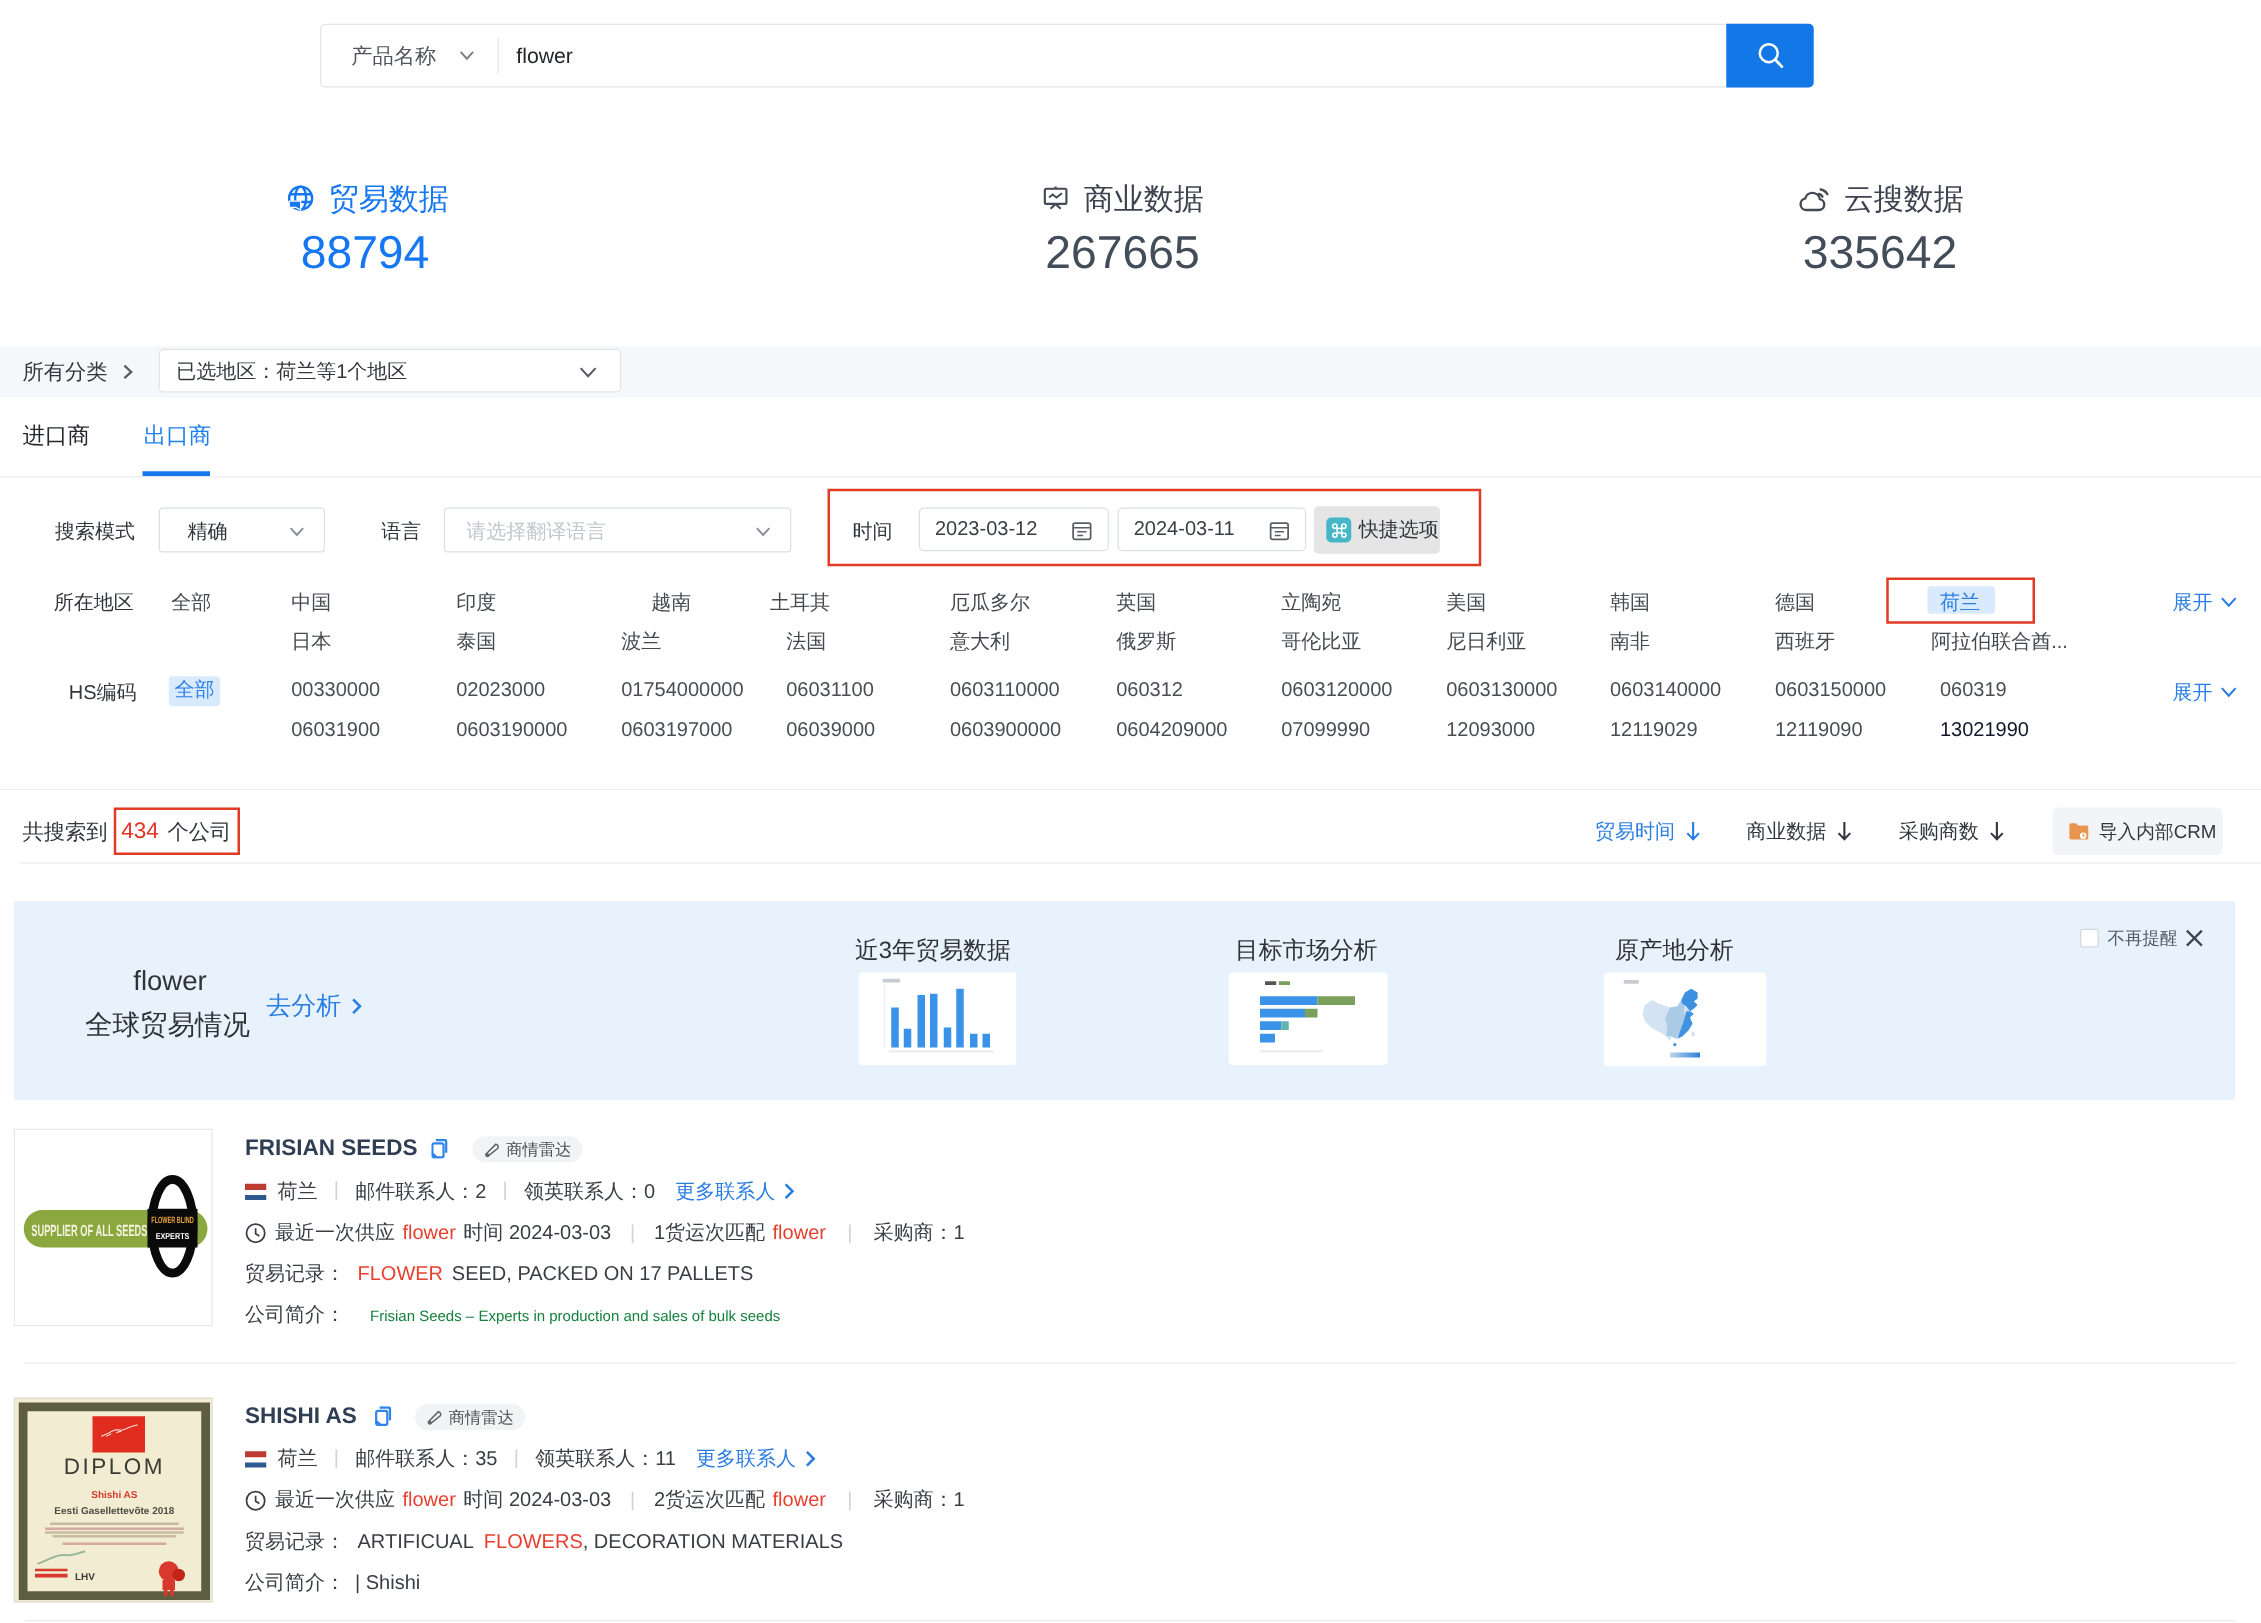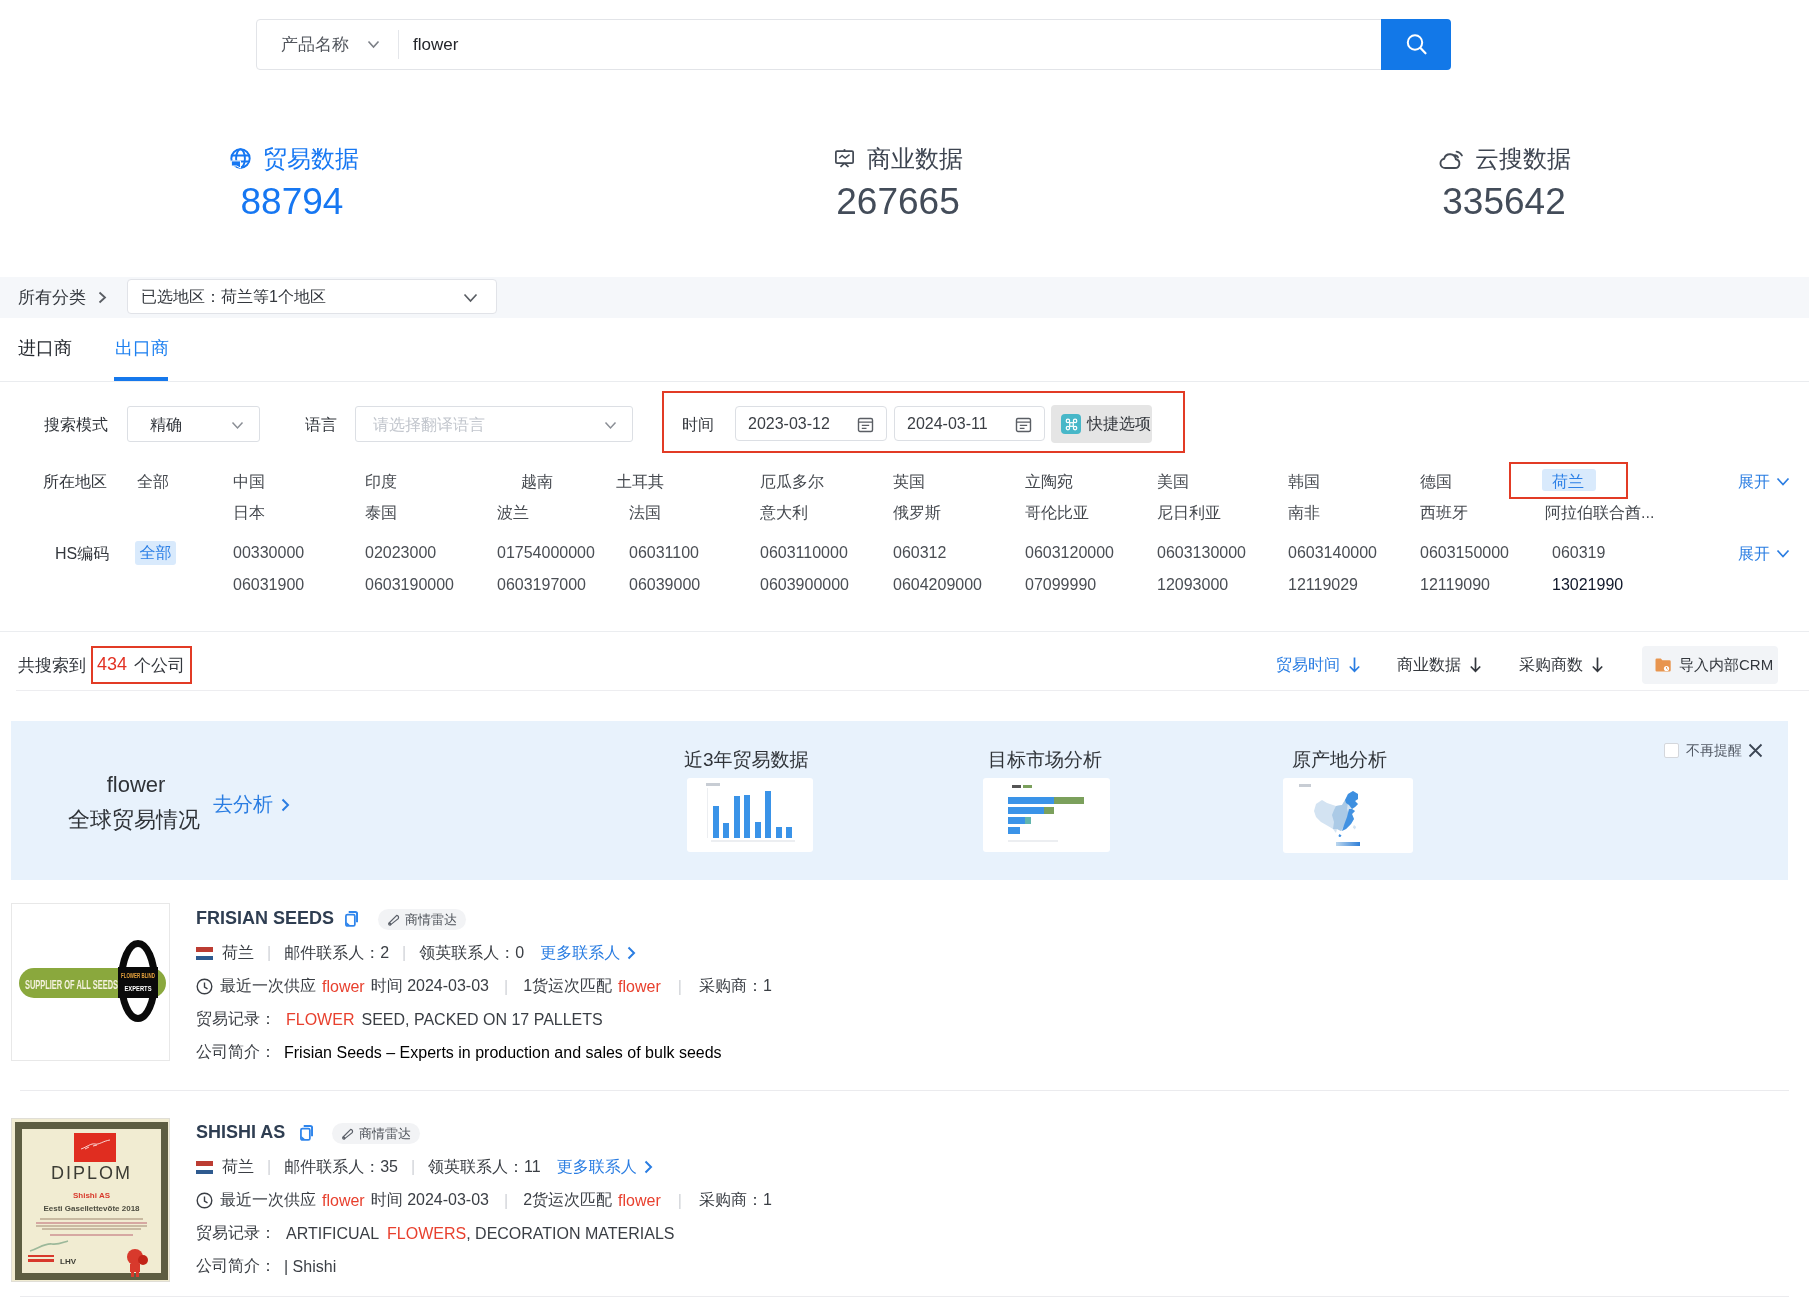--- a/index.html
+++ b/index.html
@@ -345,21 +345,21 @@
 </div>
 
 <div class="abs flex" style="left:196px; top:1010px; height:19px;">
   <span style="font-size:16px; color:#3a3e44;">贸易记录：</span>
   <span style="font-size:16px; color:#e8402e; margin-left:10px;">FLOWER</span>
   <span style="font-size:16px; color:#3a3e44; margin-left:7px;">SEED, PACKED ON 17 PALLETS</span>
 </div>
 
 <div class="abs flex" style="left:196px; top:1043px; height:19px;">
   <span style="font-size:16px; color:#3a3e44;">公司简介：</span>
-  <span style="font-size:16px; color:#000000; margin-left:8px;">Frisian Seeds – Experts in production and sales of bulk seeds</span>
+  <span style="font-size:12px; color:#15803d; margin-left:20px;">Frisian Seeds – Experts in production and sales of bulk seeds</span>
 </div>
 
 <div class="abs" style="left:20px; top:1090px; width:1769px; height:1px; background:#ebebee;"></div>
 
 <div class="abs" style="left:11px; top:1118px; width:159px; height:164px; border:1px solid #e0ded6; background:#f1ecd2; overflow:hidden;">
   <div class="abs" style="left:3px; top:3px; width:153px; height:158px; border:7px solid #5d5d42;"></div>
   <div class="abs" style="left:62px; top:14px; width:42px; height:29px; background:#e02d20;"></div>
   <svg class="abs" width="34" height="16" viewBox="0 0 34 16" style="left:67px; top:18px;">
         <path d="M2 12 C8 10 12 6 16 7 C20 8 24 4 31 3 M6 12 l4 -2 M14 9 l4 -1" stroke="#fff" stroke-width="0.8" fill="none"></path>
       </svg>

